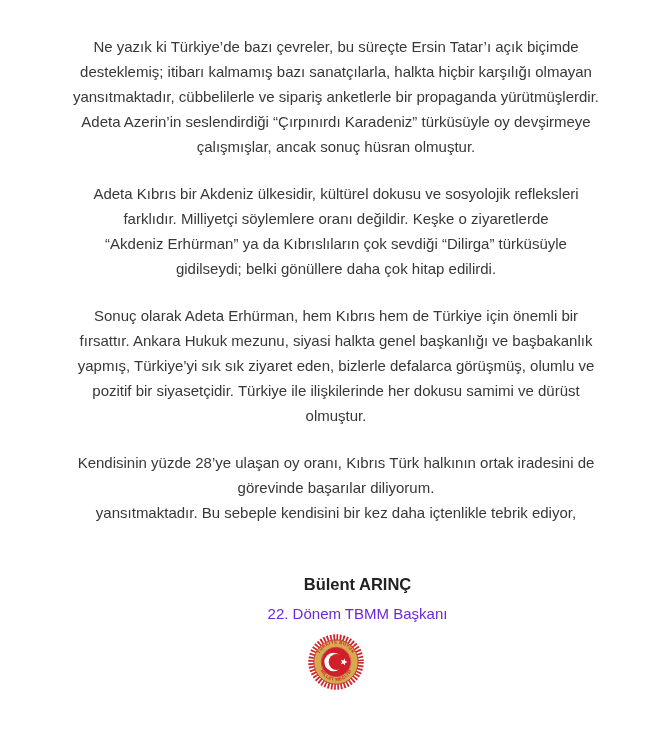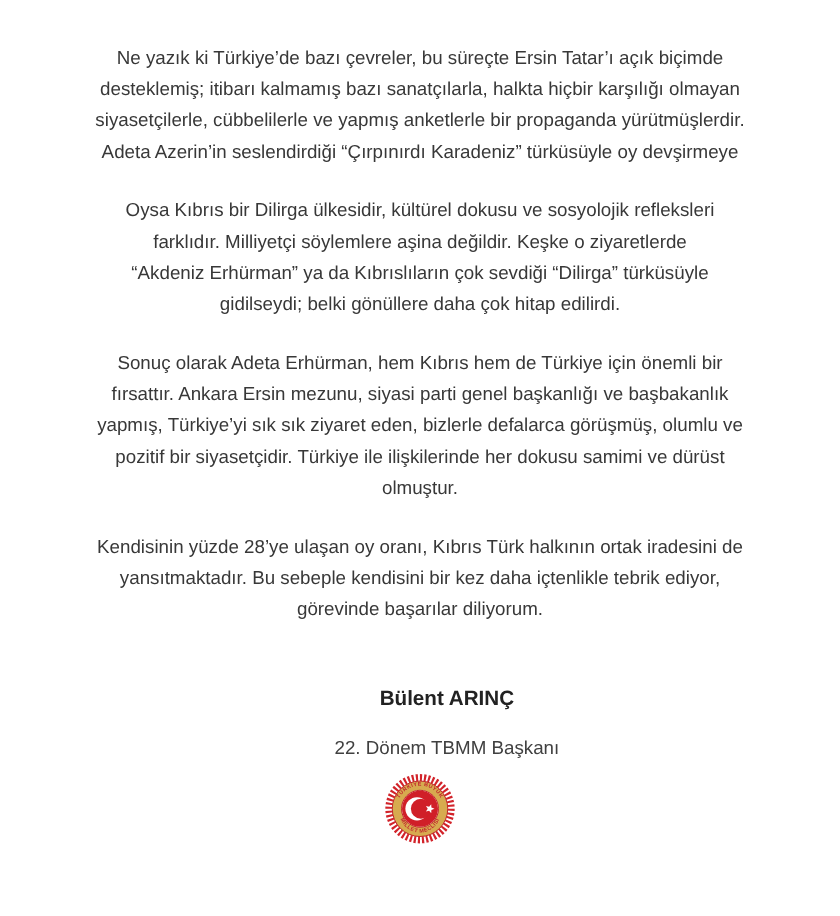--- a/index.html
+++ b/index.html
@@ -41,63 +41,64 @@
     text-align: center;
     padding-left: 43px;
   }
   .sig-name {
     font-size: 16.5px;
     font-weight: bold;
     color: #222222;
     line-height: 22px;
   }
   .sig-title {
-    margin-top: 18px;
+    margin-top: 8px;
     font-size: 15px;
-    color: #404040;
+    color: #6d28d9;
     line-height: 21px;
   }
   .logo-wrap {
     margin-top: 9px;
     text-align: center;
   }
   .logo-wrap svg {
     display: inline-block;
     vertical-align: top;
   }
 </style>
 </head>
 <body>
 
 <div class="page">
 
   <div class="doc-body" id="paragraphs">
       <p class="para">
         <span class="line">Ne yazık ki Türkiye’de bazı çevreler, bu süreçte Ersin Tatar’ı açık biçimde</span>
         <span class="line">desteklemiş; itibarı kalmamış bazı sanatçılarla, halkta hiçbir karşılığı olmayan</span>
-        <span class="line">siyasetçilerle, cübbelilerle ve yapmış anketlerle bir propaganda yürütmüşlerdir.</span>
+        <span class="line">yansıtmaktadır, cübbelilerle ve sipariş anketlerle bir propaganda yürütmüşlerdir.</span>
         <span class="line">Adeta Azerin’in seslendirdiği “Çırpınırdı Karadeniz” türküsüyle oy devşirmeye</span>
+        <span class="line">çalışmışlar, ancak sonuç hüsran olmuştur.</span>
       </p>
       <p class="para">
-        <span class="line">Oysa Kıbrıs bir Dilirga ülkesidir, kültürel dokusu ve sosyolojik refleksleri</span>
-        <span class="line">farklıdır. Milliyetçi söylemlere aşina değildir. Keşke o ziyaretlerde</span>
+        <span class="line">Adeta Kıbrıs bir Akdeniz ülkesidir, kültürel dokusu ve sosyolojik refleksleri</span>
+        <span class="line">farklıdır. Milliyetçi söylemlere oranı değildir. Keşke o ziyaretlerde</span>
         <span class="line">“Akdeniz Erhürman” ya da Kıbrıslıların çok sevdiği “Dilirga” türküsüyle</span>
         <span class="line">gidilseydi; belki gönüllere daha çok hitap edilirdi.</span>
       </p>
       <p class="para">
         <span class="line">Sonuç olarak Adeta Erhürman, hem Kıbrıs hem de Türkiye için önemli bir</span>
-        <span class="line">fırsattır. Ankara Ersin mezunu, siyasi parti genel başkanlığı ve başbakanlık</span>
+        <span class="line">fırsattır. Ankara Hukuk mezunu, siyasi halkta genel başkanlığı ve başbakanlık</span>
         <span class="line">yapmış, Türkiye’yi sık sık ziyaret eden, bizlerle defalarca görüşmüş, olumlu ve</span>
         <span class="line">pozitif bir siyasetçidir. Türkiye ile ilişkilerinde her dokusu samimi ve dürüst</span>
         <span class="line">olmuştur.</span>
       </p>
       <p class="para">
         <span class="line">Kendisinin yüzde 28’ye ulaşan oy oranı, Kıbrıs Türk halkının ortak iradesini de</span>
+        <span class="line">görevinde başarılar diliyorum.</span>
         <span class="line">yansıtmaktadır. Bu sebeple kendisini bir kez daha içtenlikle tebrik ediyor,</span>
-        <span class="line">görevinde başarılar diliyorum.</span>
       </p>
     </div>
 
   <div class="signature">
     <div class="sig-name">Bülent ARINÇ</div>
     <div class="sig-title">22. Dönem TBMM Başkanı</div>
   </div>
 
   <div class="logo-wrap">
     <svg width="56" height="58" viewBox="0 0 56 58" aria-hidden="true">

